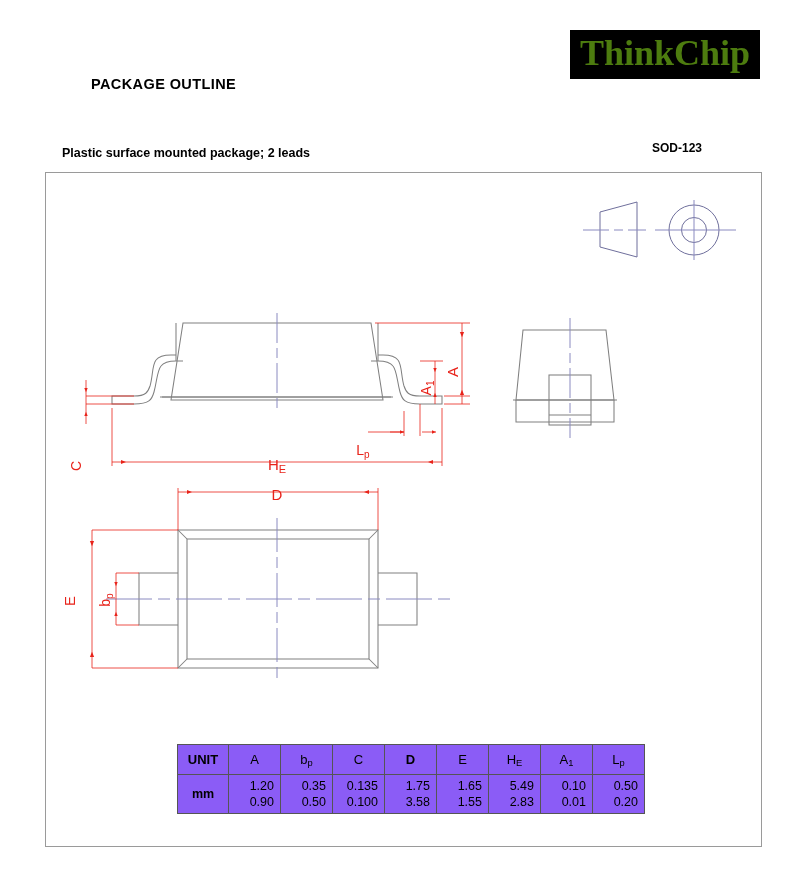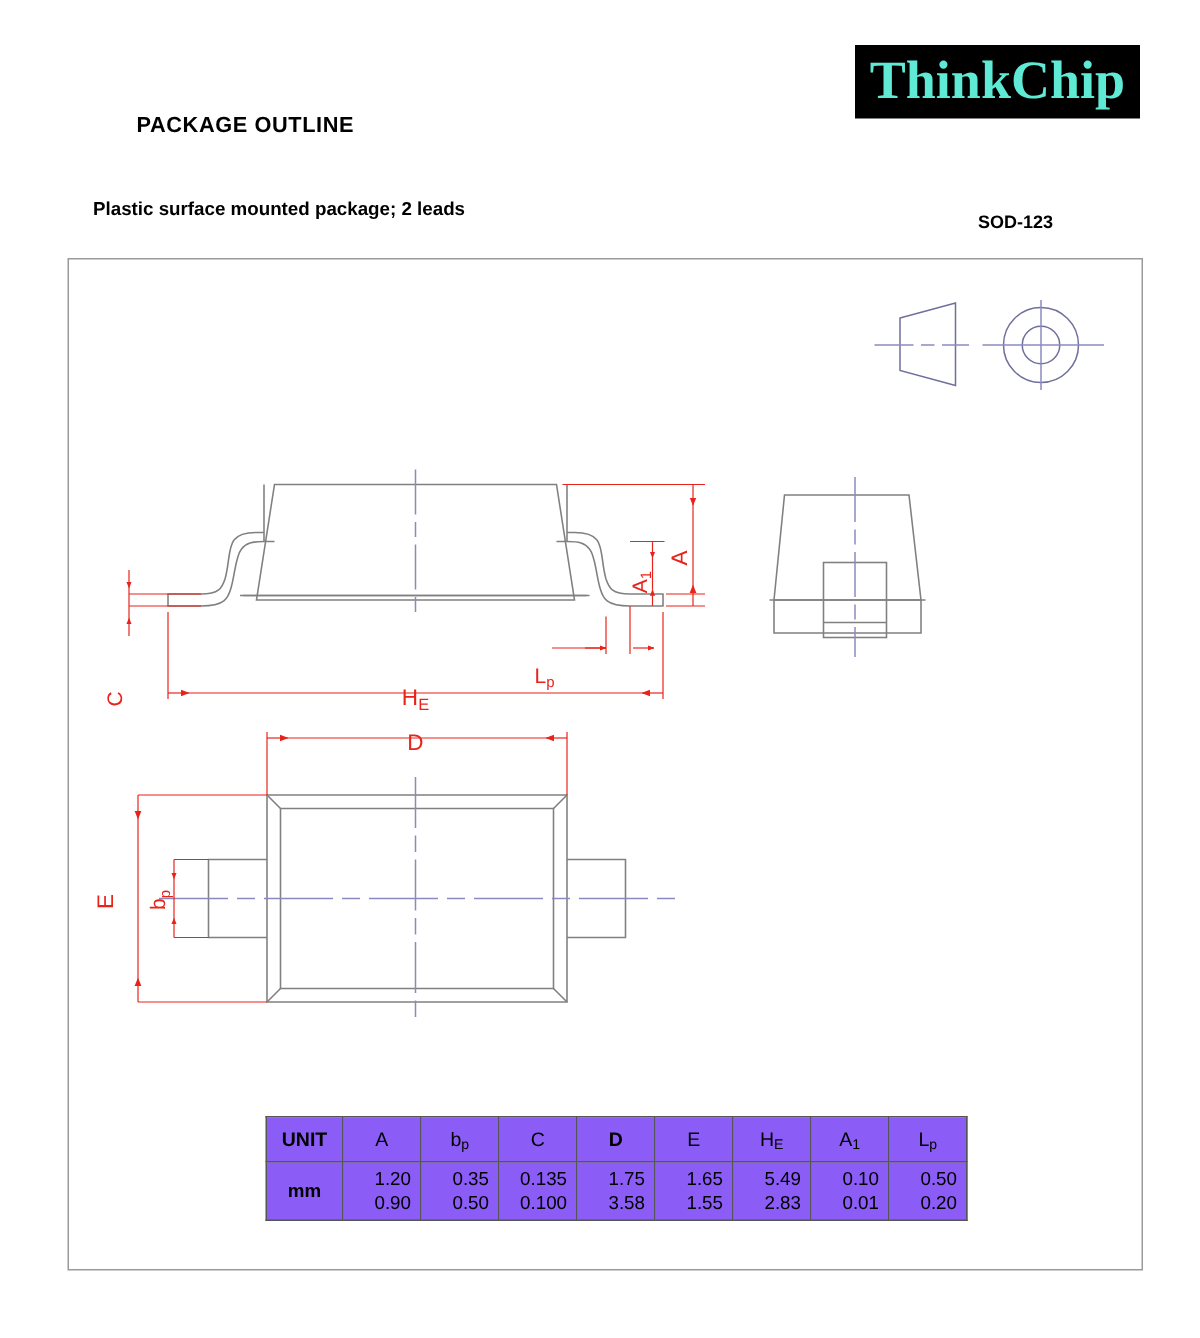--- a/index.html
+++ b/index.html
@@ -3,33 +3,33 @@
 <meta charset="utf-8">
 <style>
   html,body{margin:0;padding:0;background:#ffffff;}
   body{
     width:800px;height:892px;position:relative;overflow:hidden;
     font-family:"Liberation Sans", sans-serif;
     color:#000;
   }
   .logo{
     position:absolute; right:40px; top:30px;
-    background:#000; color:#5eead4;
+    background:#000; color:#4d7c0f;
     font-family:"Liberation Serif", serif;
     font-weight:bold; font-size:36px;
     line-height:1.0;
     padding:5px 10px 8px 10px;
     letter-spacing:0px;
   }
   .pkg-title{
     position:absolute; left:64px; top:76px;
     font-size:14.5px; font-weight:bold; letter-spacing:0.4px;margin-left:27px;
   }
   .subtitle{
-    position:absolute; left:62px; top:132px;
+    position:absolute; left:62px; top:146px;
     font-size:12.5px; font-weight:bold;
   }
   .sod{
     position:absolute; left:652px; top:141px;
     font-size:12px; font-weight:bold;
   }
   .frame{
     position:absolute; left:45px; top:172px;
     width:717px; height:675px;
     border:1.3px solid #9a9a9a;

